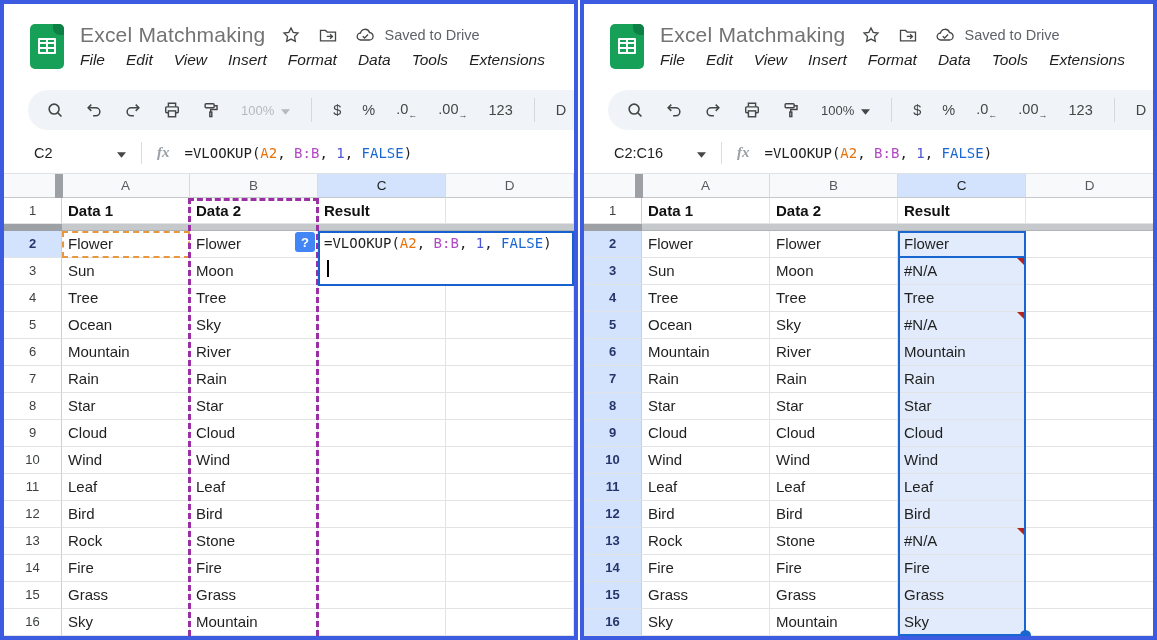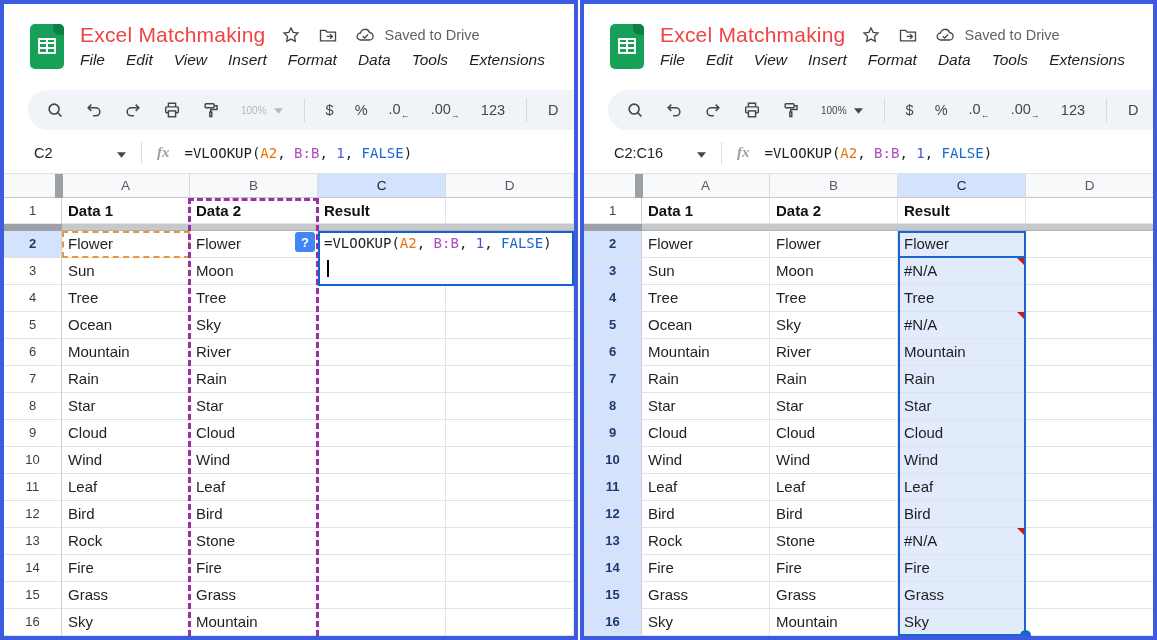--- a/index.html
+++ b/index.html
@@ -11,35 +11,35 @@
 
   
   .titlebar{height:84px;display:flex;align-items:center;gap:16px;padding-left:26px;box-sizing:border-box;flex:0 0 auto;}
   .sheets-logo{width:34px;height:45px;background:#17A057;border-radius:5px;position:relative;flex:0 0 auto;}
   .logo-fold{position:absolute;top:0;right:0;width:11px;height:11px;background:#0d8045;border-bottom-left-radius:7px;border-top-right-radius:5px;}
   .logo-grid{position:absolute;left:8px;top:14px;width:18px;height:16px;background:#fff;border-radius:1px;
              display:grid;grid-template-columns:1fr 1fr;grid-template-rows:1fr 1fr 1fr;gap:2px;padding:2px;box-sizing:border-box;}
   .logo-grid div{background:#17A057;}
   .title-col{display:flex;flex-direction:column;min-width:0;}
   .title-line{display:flex;align-items:center;gap:15px;}
-  .doc-title{font-size:21px;color:#ef4444;letter-spacing:.2px;white-space:nowrap;}
+  .doc-title{font-size:21px;color:#737373;letter-spacing:.2px;white-space:nowrap;}
   .tb-ico{width:22px;height:22px;color:#444746;display:flex;align-items:center;justify-content:center;flex:0 0 auto;}
   .tb-ico svg{width:20px;height:20px;}
   .saved{display:flex;align-items:center;gap:8px;color:#5f6368;font-size:14.5px;white-space:nowrap;}
   .menu-line{display:flex;gap:21px;margin-top:4px;font-size:15.5px;color:#1f1f1f;white-space:nowrap;}
   .menu-item{cursor:default;font-style:italic;}
 
   
   .toolbar{height:44px;flex:0 0 auto;display:flex;align-items:center;}
   .pill{margin-left:24px;height:40px;flex:1;background:#f0f4f9;border-radius:20px 0 0 20px;
         display:flex;align-items:center;gap:21px;padding:0 8px 0 18px;overflow:hidden;white-space:nowrap;}
   .ti{color:#444746;display:flex;align-items:center;justify-content:center;flex:0 0 auto;}
   .ti svg{width:18px;height:18px;}
   .ti-text{font-size:14.5px;color:#444746;}
-  .zoom-group{display:flex;align-items:center;gap:7px;color:#444746;font-size:10px;flex:0 0 auto;}
+  .zoom-group{display:flex;align-items:center;gap:7px;color:#444746;font-size:13px;flex:0 0 auto;}
   .zoom-group.disabled{color:#b6b9be;}
   .caret{width:9px;height:6px;display:inline-block;}
   .tsep{width:1px;height:24px;background:#d5d8dc;flex:0 0 auto;}
 
   
   .fbar{height:42px;flex:0 0 auto;display:flex;align-items:center;border-bottom:1px solid #e0e2e5;padding-left:30px;box-sizing:border-box;}
   .namebox{width:92px;display:flex;align-items:center;justify-content:space-between;font-size:14.5px;color:#1f1f1f;flex:0 0 auto;}
   .namebox .caret{color:#444746;}
   .fdiv{width:1px;height:22px;background:#dadce0;margin:0 15px;flex:0 0 auto;}
   .fx{font-family:"Liberation Serif",serif;font-style:italic;font-weight:600;font-size:15px;color:#9aa0a6;flex:0 0 auto;}

